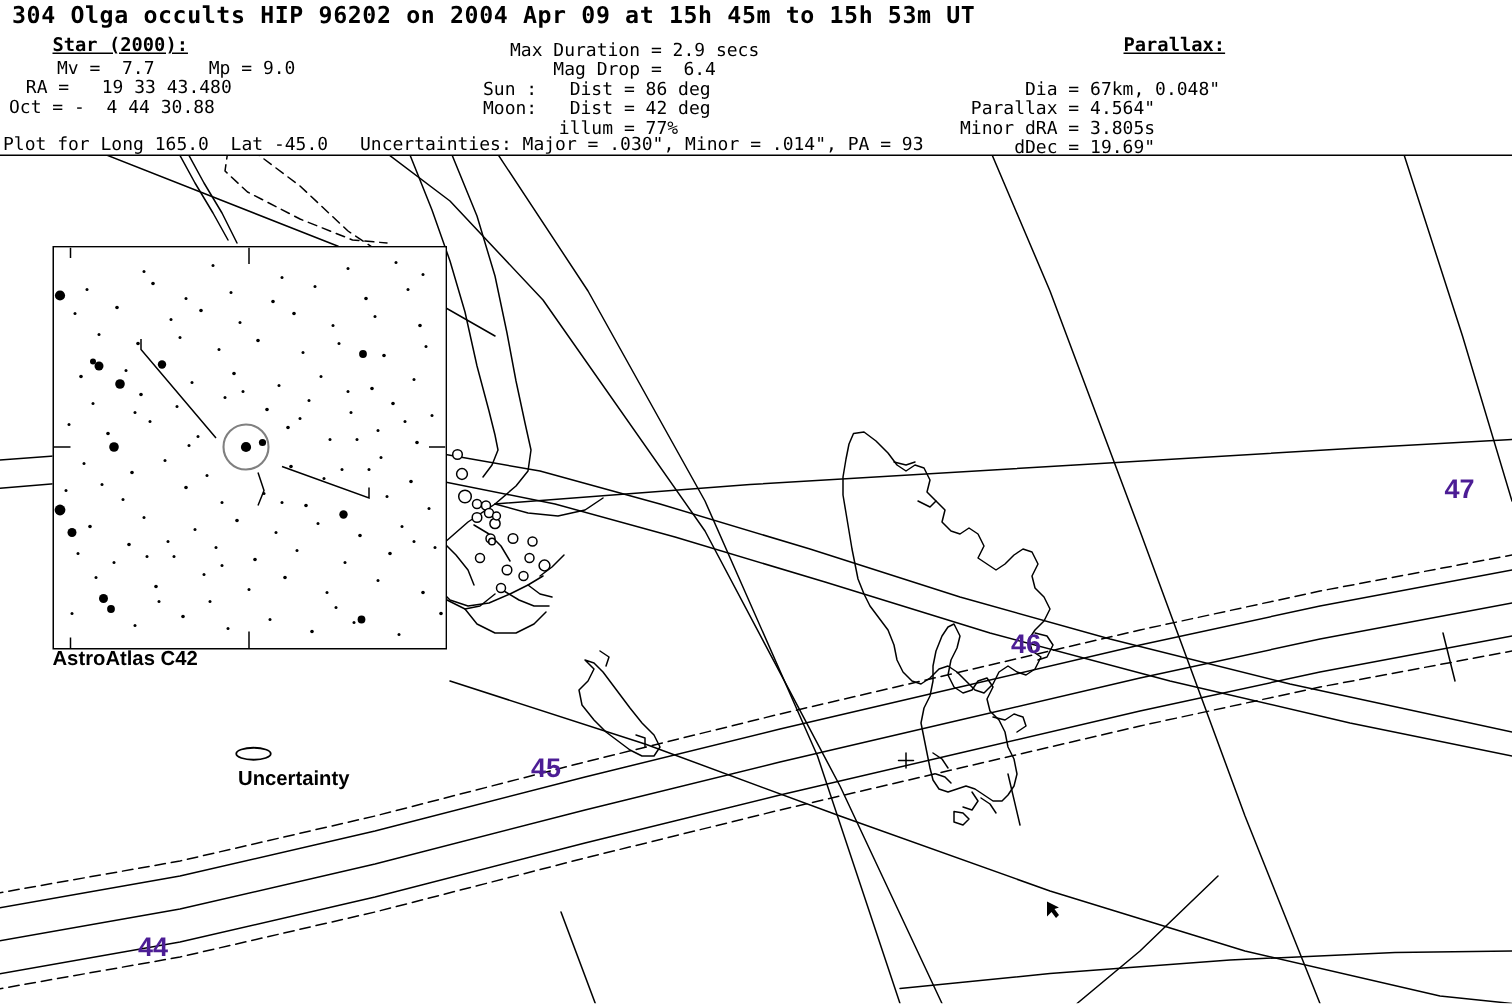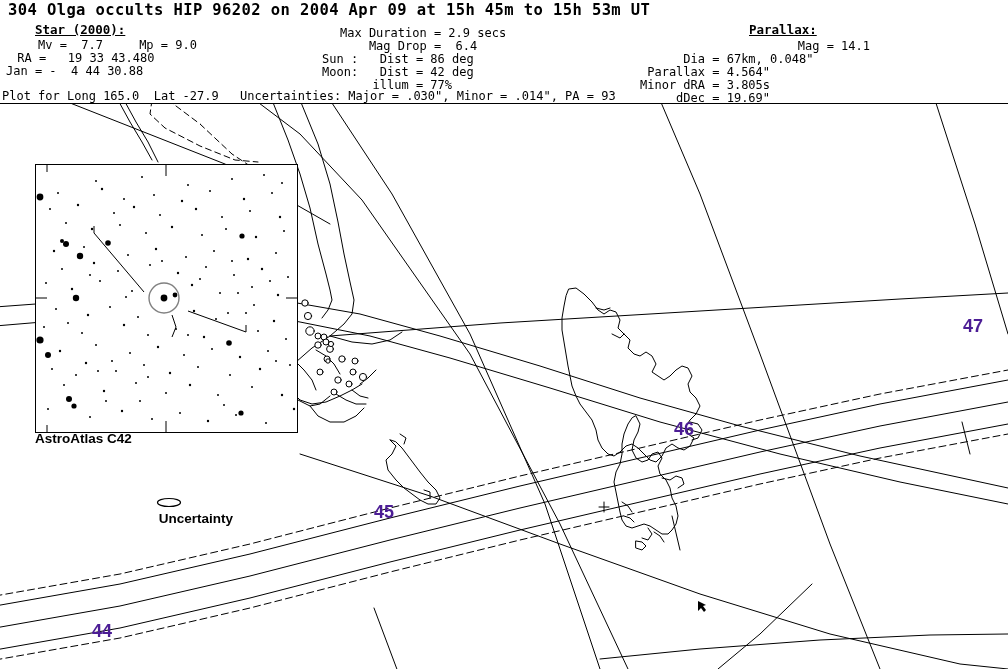--- a/index.html
+++ b/index.html
@@ -50,36 +50,35 @@
 
 <div id="root">
 
   <div class="hdr">
 
     <div class="title">304 Olga occults HIP 96202 on 2004 Apr 09 at 15h 45m to 15h 53m UT</div>
 
     <div class="colhead" style="left:8px;top:22px;">Star (2000):</div>
     <div class="ln" style="left:10px;top:39px;padding-left:28px;">Mv =  7.7     Mp = 9.0</div>
     <div class="ln" style="left:10px;top:52px;"> RA =   19 33 43.480</div>
-    <div class="ln" style="left:6px;top:65px;">Jan = -  4 44 30.88</div>
+    <div class="ln" style="left:6px;top:65px;">Oct = -  4 44 30.88</div>
 
     <div class="ln" style="left:340px;top:27px;">Max Duration = 2.9 secs</div>
     <div class="ln" style="left:340px;top:40px;">    Mag Drop =  6.4</div>
     <div class="ln" style="left:322px;top:53px;">Sun :   Dist = 86 deg</div>
     <div class="ln" style="left:322px;top:66px;">Moon:   Dist = 42 deg</div>
     <div class="ln" style="left:322px;top:79px;">       illum = 77%</div>
 
     <div class="colhead" style="left:722px;top:22px;">Parallax:</div>
-    <div class="ln" style="left:640px;top:40px;text-align:right;width:230px;">      Mag = 14.1</div>
     <div class="ln" style="left:640px;top:53px;">      Dia = 67km, 0.048"</div>
     <div class="ln" style="left:640px;top:66px;"> Parallax = 4.564"</div>
     <div class="ln" style="left:640px;top:79px;">Minor dRA = 3.805s</div>
     <div class="ln" style="left:640px;top:92px;">     dDec = 19.69"</div>
 
-    <div class="ln" style="left:2px;top:90px;">Plot for Long 165.0  Lat -27.9</div>
+    <div class="ln" style="left:2px;top:90px;">Plot for Long 165.0  Lat -45.0</div>
     <div class="ln" style="left:240px;top:90px;">Uncertainties: Major = .030", Minor = .014", PA = 93</div>
 
     <div class="hrule"></div>
   </div>
 
   <div class="mapwrap">
     <svg width="1008" height="565" viewBox="0 0 1008 565" xmlns="http://www.w3.org/2000/svg">
       <g fill="none" stroke="#000" stroke-width="1" stroke-linejoin="round" stroke-linecap="round">
 
         <g>
@@ -235,21 +234,21 @@
           <path d="M 374,504 L 398,568"></path>
           <path d="M 672,412 L 680,446"></path>
           <path d="M 962,318 L 970,350"></path>
         </g>
 
       </g>
     </svg>
   </div>
 
   <div class="tlab" style="left:92px;top:621px;">44</div>
-  <div class="tlab" style="left:374px;top:502px;">45</div>
+  <div class="tlab" style="left:354px;top:502px;">45</div>
   <div class="tlab" style="left:674px;top:419px;">46</div>
   <div class="tlab" style="left:963px;top:316px;">47</div>
 
   <div class="inset">
     <svg width="261" height="267" viewBox="0 0 261 267" xmlns="http://www.w3.org/2000/svg">
       <rect x="0" y="0" width="261" height="267" fill="#ffffff"></rect>
 
       <g stroke="#000" stroke-width="1">
         <path d="M 130,0 L 130,11"></path>
         <path d="M 130,267 L 130,256"></path>

